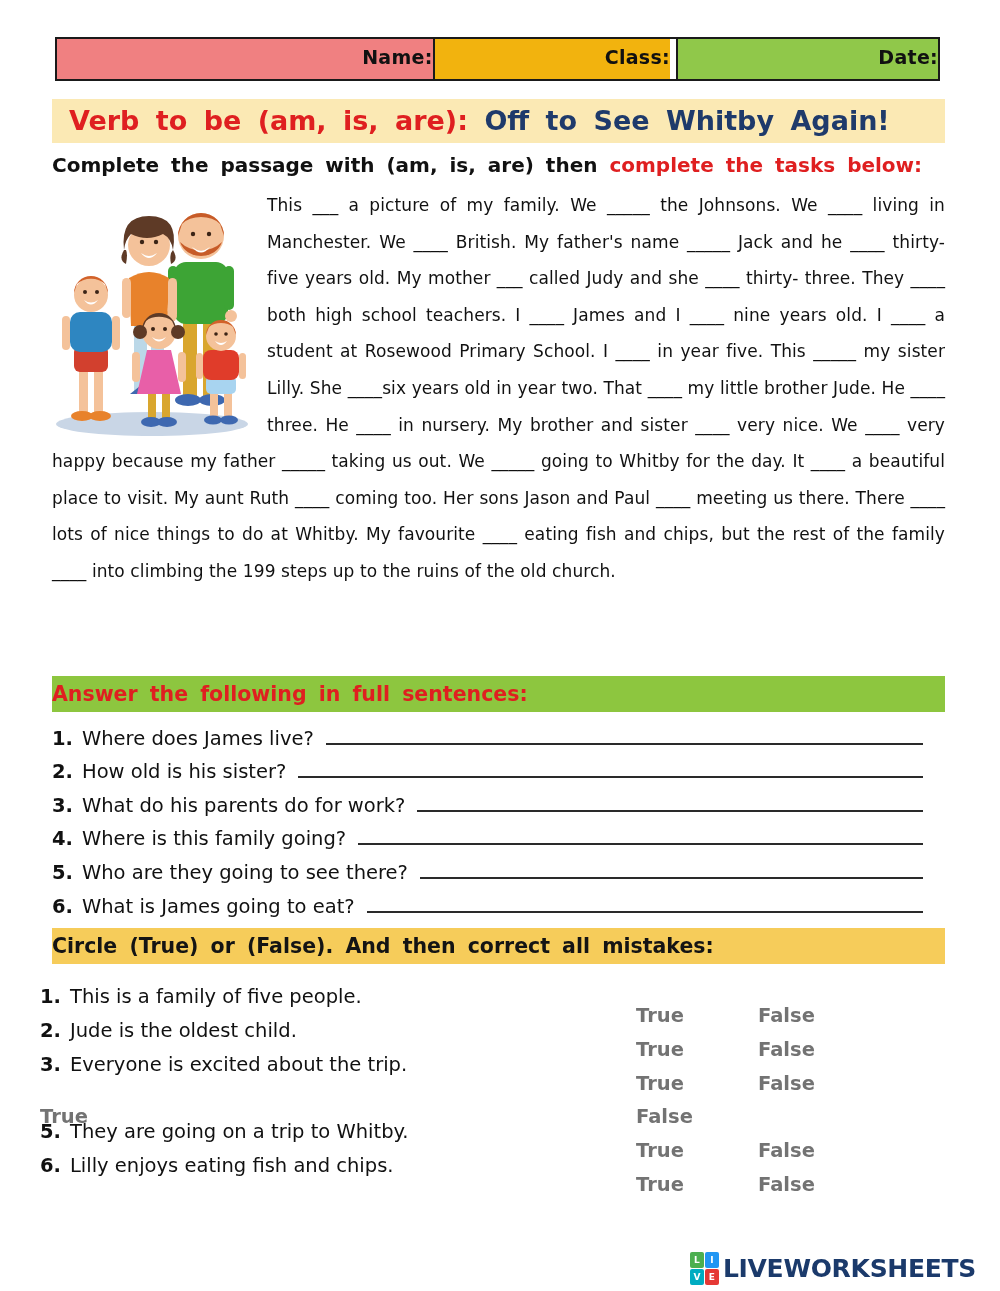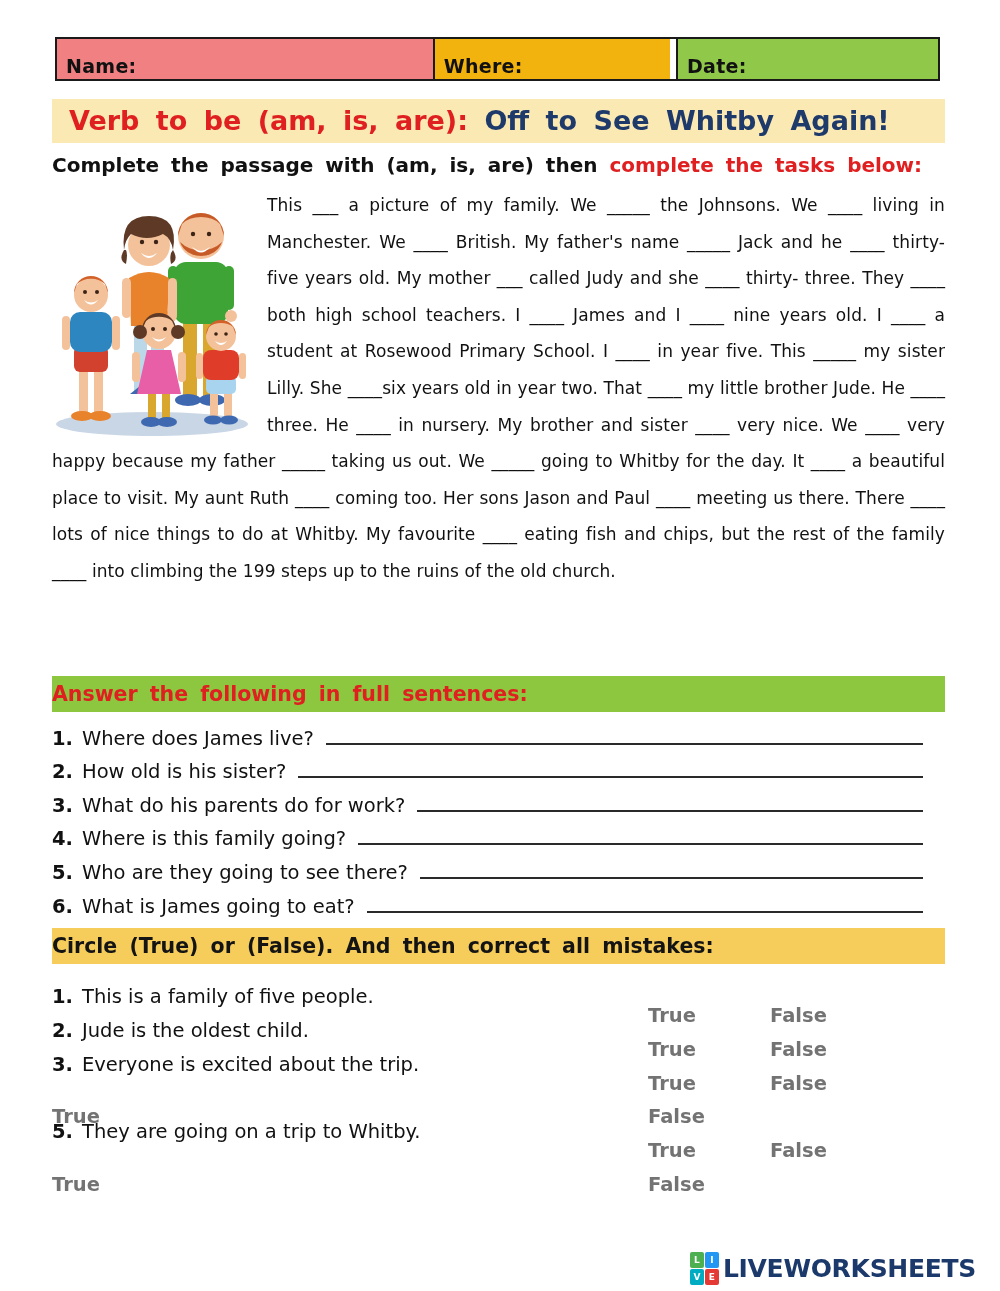--- a/index.html
+++ b/index.html
@@ -11,21 +11,21 @@
     font-family:"DejaVu Sans", sans-serif;
     color:#111111;
     overflow:hidden;
   }
 
   
   .header-boxes {
     position:absolute; left:55px; top:37px; width:885px; height:44px;
     display:flex; border:2px solid #1a1a1a;
   }
-  .hbox { height:100%; padding:16px 0 0 9px; font-size:19px; font-weight:bold; letter-spacing:0.3px; }
+  .hbox { height:100%; padding:7px 0 0 9px; font-size:19px; font-weight:bold; letter-spacing:0.3px;text-align:right; }
   .hbox + .hbox { border-left:2px solid #1a1a1a; }
   .hbox-name  { width:380px; background:#F08081; }
   .hbox-class { width:240px; background:#F2B30E; }
   .hbox-date  { width:265px; background:#90C84A;margin-left:6px; }
 
   
   .title-bar {
     position:absolute; left:52px; top:99px; width:893px; height:44px;
     background:#FBE9B4; line-height:44px; padding-left:17px;
     font-size:27px; font-weight:bold; word-spacing:7px; white-space:nowrap;
@@ -60,21 +60,21 @@
   .bar-yellow { top:928px; background:#F6CC5A; color:#141414; }
 
   
   .questions { position:absolute; left:52px; top:716px; width:893px; }
   .q-row { display:flex; align-items:flex-end; height:33.6px; font-size:19.5px; }
   .q-num  { font-weight:bold; margin-right:9px; }
   .q-text { white-space:nowrap; margin-right:12px; }
   .q-line { flex:1; border-bottom:2px solid #2a2a2a; margin:0 22px 5px 0; height:1px; }
 
   
-  .tf-list { position:absolute; left:52px; top:966px; width:893px; }
+  .tf-list { position:absolute; left:40px; top:966px; width:893px; }
   .tf-row {
     display:grid; grid-template-columns:596px 122px auto;
     height:33.8px; align-items:center; font-size:19.5px;
   }
   .tf-num { font-weight:bold; margin-right:9px; }
   .tf-true, .tf-false { color:#737373; font-weight:bold;margin-top:38px; }
 
   
   .footer {
     position:absolute; right:24px; bottom:6px;
@@ -99,21 +99,21 @@
 </head>
 <body>
 
 <div class="page">
 
   <div class="header-boxes">
     <div class="hbox hbox-name">
       <span>Name:</span>
     </div>
     <div class="hbox hbox-class">
-      <span>Where:</span>
+      <span>Class:</span>
     </div>
     <div class="hbox hbox-date">
       <span>Date:</span>
     </div>
   </div>
 
   <div class="title-bar">
     <span class="title-red">Verb to be (am, is, are): </span><span class="title-navy">Off to See Whitby Again!</span>
   </div>
 
@@ -271,20 +271,21 @@
     <div class="tf-row">
       <span class="tf-true">True</span>
       <span class="tf-false">False</span>
     </div>
     <div class="tf-row">
       <span class="tf-statement"><span class="tf-num">5.</span><span>They are going on a trip to Whitby.</span></span>
       <span class="tf-true">True</span>
       <span class="tf-false">False</span>
     </div>
     <div class="tf-row">
+      <span class="tf-statement"><span class="tf-num">6.</span><span>Lilly enjoys eating fish and chips.</span></span>
       <span class="tf-true">True</span>
       <span class="tf-false">False</span>
     </div>
   </div>
 
   <div class="footer">
     <span class="logo-grid">
       <span class="logo-sq sq-l">L</span>
       <span class="logo-sq sq-i">I</span>
       <span class="logo-sq sq-v">V</span>

